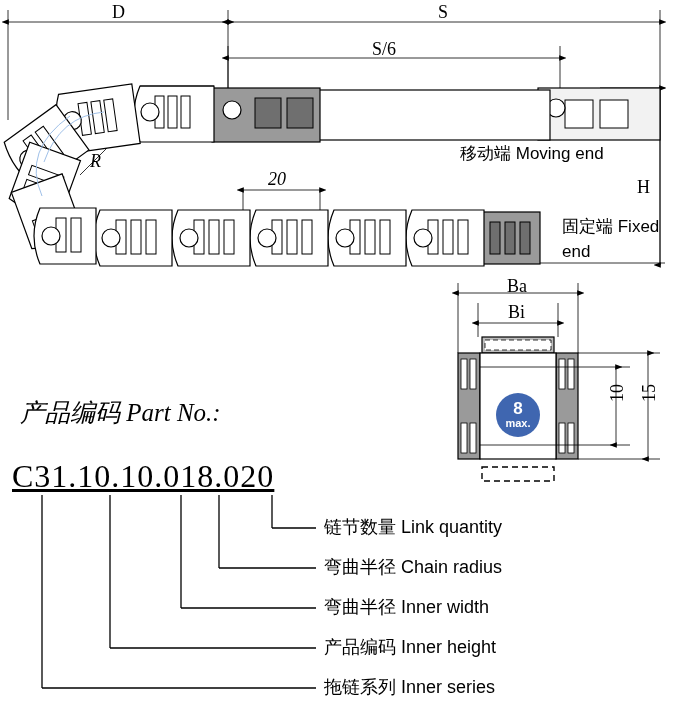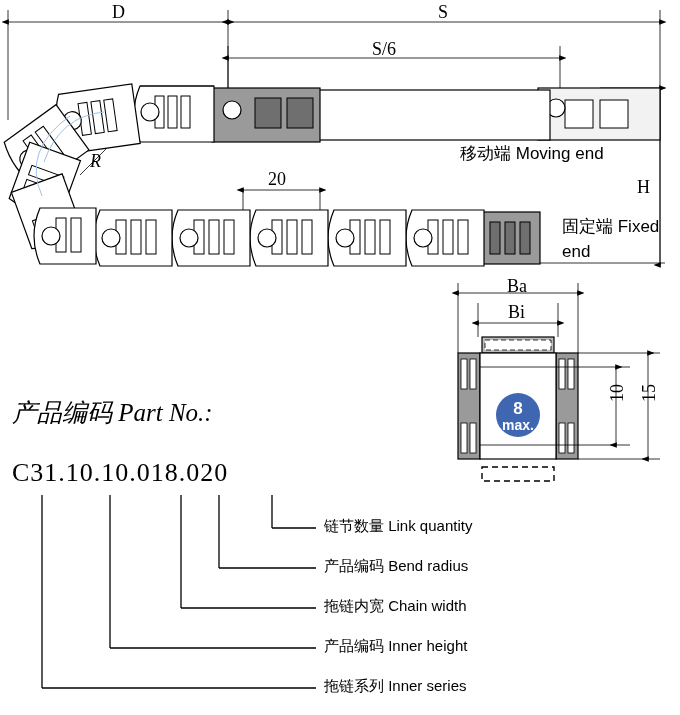--- a/index.html
+++ b/index.html
@@ -8,22 +8,22 @@
     background:#ffffff;
     font-family:"Liberation Sans", sans-serif;
     color:#000;
     position:relative;
     overflow:hidden;
   }
   .abs{position:absolute;}
   svg{display:block;}
   .lbl{position:absolute;font-size:17px;line-height:1;white-space:nowrap;}
   .big-italic{font-family:"Liberation Serif", serif;font-style:italic;font-size:25px;}
-  .code{font-family:"Liberation Serif", serif;font-size:26px;letter-spacing:1px;}
-  .legend{font-size:15px;white-space:nowrap;}
+  .code{font-family:"Liberation Serif", serif;font-size:32px;letter-spacing:1px;text-decoration:underline;}
+  .legend{font-size:18px;white-space:nowrap;}
   .dimtxt{font-family:"Liberation Serif", serif;font-size:18px;}
   .endtxt{font-size:17px;white-space:nowrap;}
 </style>
 </head>
 <body>
 
 <div class="abs" style="left:0;top:0;width:680px;height:285px;">
 <svg width="680" height="285" viewBox="0 0 680 285">
   <defs>
     <marker id="arrL" markerWidth="9" markerHeight="7" refX="8" refY="3.5" orient="auto">
@@ -168,21 +168,21 @@
 
   <path d="M42,196 Q22,150 70,116" stroke="#9fc0e8" stroke-width="1" fill="none"></path>
   <path d="M104,112 Q60,116 44,162" stroke="#9fc0e8" stroke-width="1" fill="none"></path>
 </svg>
 </div>
 
 <div class="lbl dimtxt" style="left:112px;top:3px;">D</div>
 <div class="lbl dimtxt" style="left:438px;top:3px;">S</div>
 <div class="lbl dimtxt" style="left:372px;top:40px;">S/6</div>
 <div class="lbl dimtxt" style="left:90px;top:152px;font-style:italic;">R</div>
-<div class="lbl dimtxt" style="left:268px;top:170px;">20</div>
+<div class="lbl dimtxt" style="left:268px;top:170px;font-style:italic;">20</div>
 <div class="lbl dimtxt" style="left:637px;top:178px;">H</div>
 
 <div class="lbl endtxt" style="left:460px;top:145px;text-align:center;">移动端 Moving end</div>
 <div class="lbl endtxt" style="left:536px;top:215px;line-height:1.45;margin-left:26px;">
   <span style="display:inline-block;white-space:pre-line;">固定端 Fixed end</span>
 </div>
 
 <div class="abs" style="left:430px;top:275px;width:250px;height:230px;">
 <svg width="250" height="230" viewBox="0 0 250 230">
   <defs>
@@ -249,24 +249,24 @@
 <div class="lbl dimtxt" style="left:507px;top:277px;">Ba</div>
 <div class="lbl dimtxt" style="left:508px;top:303px;">Bi</div>
 <div class="lbl dimtxt" style="left:608px;top:402px;transform:rotate(-90deg);transform-origin:left top;">
   <span>10</span>
 </div>
 <div class="lbl dimtxt" style="left:640px;top:402px;transform:rotate(-90deg);transform-origin:left top;">
   <span>15</span>
 </div>
 <div class="abs" style="left:496px;top:400px;width:44px;text-align:center;color:#ffffff;line-height:1.05;">
   <div style="font-size:17px;font-weight:bold;">8</div>
-  <div style="font-size:14px;font-weight:bold;">max.</div>
-</div>
-
-<div class="lbl big-italic" style="left:12px;top:400px;">产品编码 Part No.:</div>
+  <div style="font-size:11px;font-weight:bold;">max.</div>
+</div>
+
+<div class="lbl big-italic" style="left:20px;top:400px;">产品编码 Part No.:</div>
 
 <div class="abs" style="left:12px;top:458px;">
   <span class="code">C31.10.10.018.020</span>
 </div>
 
 <div class="abs" style="left:0;top:455px;width:680px;height:260px;">
 <svg width="680" height="260" viewBox="0 0 680 260">
   <g stroke="#000" stroke-width="1.3" fill="none">
 
     <line x1="272" y1="40" x2="272" y2="73"></line>
@@ -281,16 +281,16 @@
     <line x1="110" y1="40" x2="110" y2="193"></line>
     <line x1="110" y1="193" x2="316" y2="193"></line>
 
     <line x1="42" y1="40" x2="42" y2="233"></line>
     <line x1="42" y1="233" x2="316" y2="233"></line>
   </g>
 </svg>
 </div>
 
 <div class="lbl legend" style="left:324px;top:518px;">链节数量 Link quantity</div>
-<div class="lbl legend" style="left:324px;top:558px;">产品编码 Bend radius</div>
-<div class="lbl legend" style="left:324px;top:598px;">拖链内宽 Chain width</div>
+<div class="lbl legend" style="left:324px;top:558px;">弯曲半径 Chain radius</div>
+<div class="lbl legend" style="left:324px;top:598px;">弯曲半径 Inner width</div>
 <div class="lbl legend" style="left:324px;top:638px;">产品编码 Inner height</div>
 <div class="lbl legend" style="left:324px;top:678px;">拖链系列 Inner series</div>
 
 </body></html>

